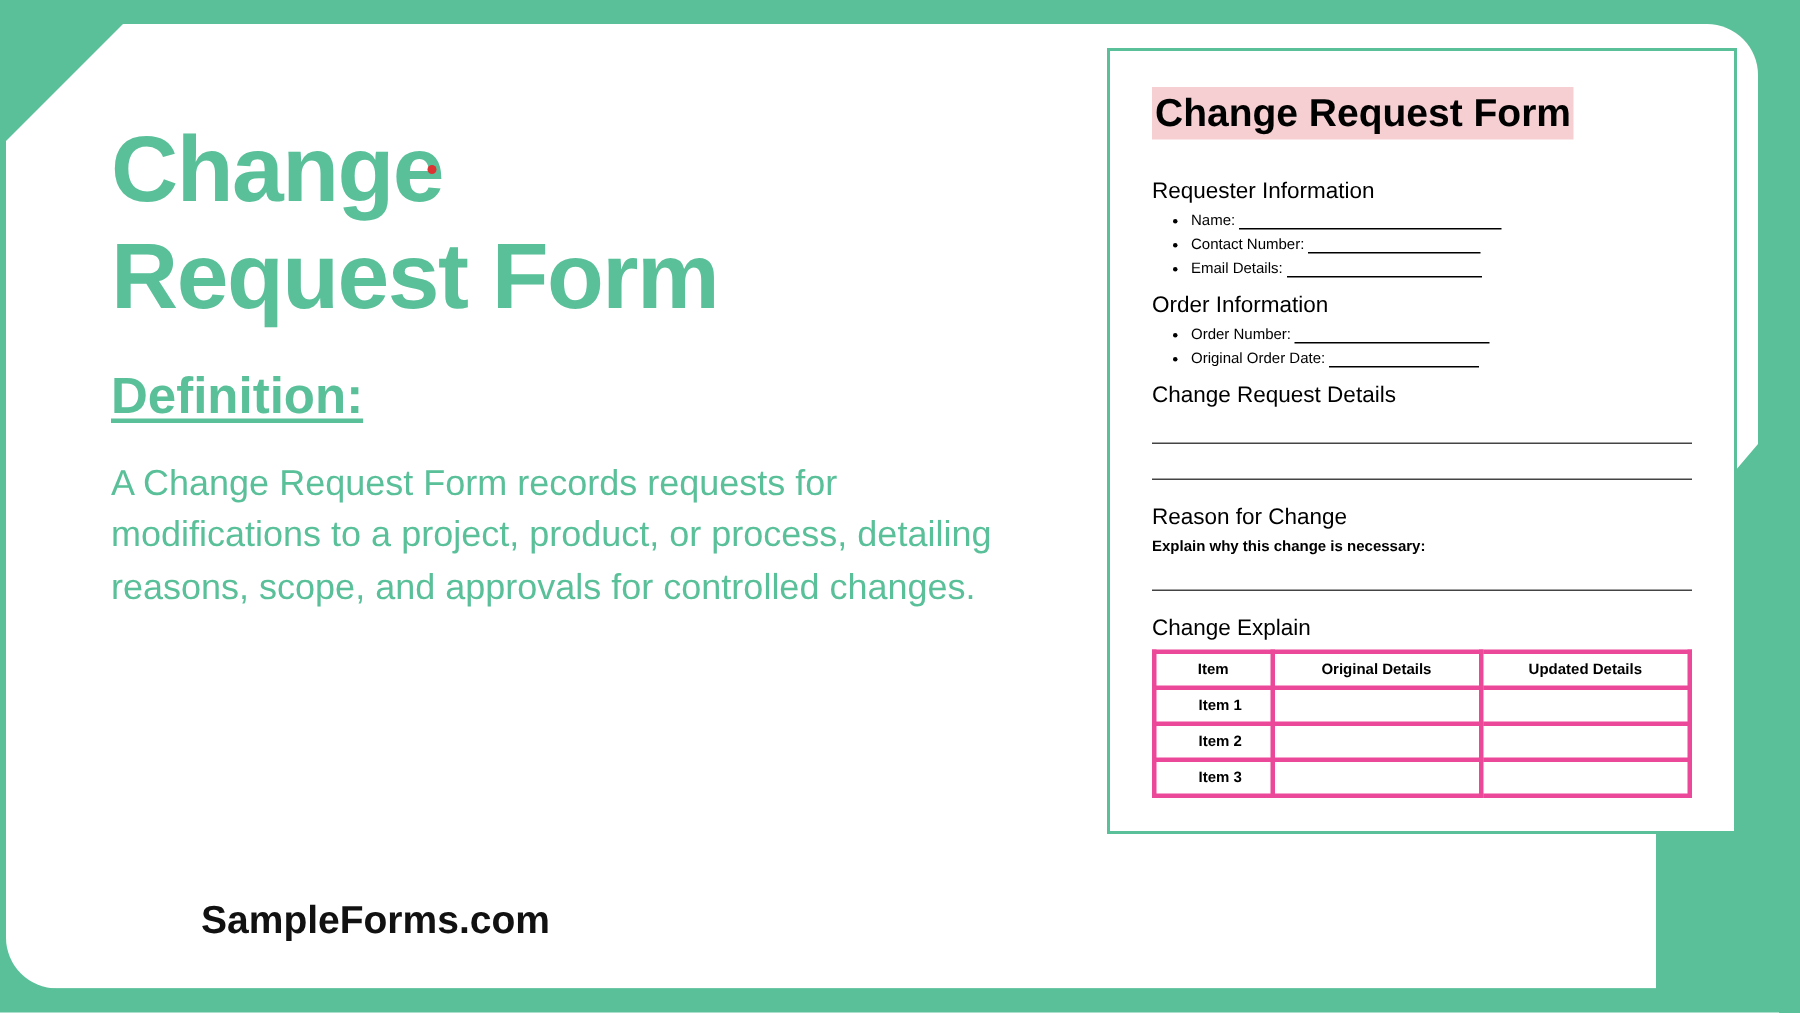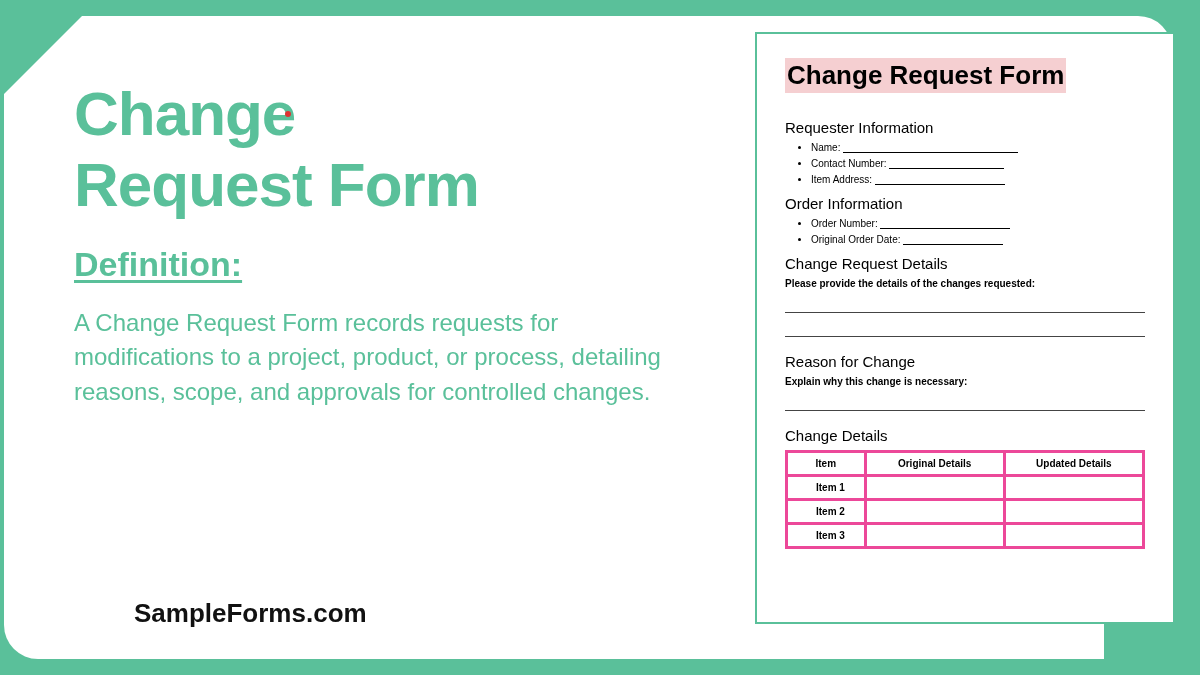--- a/index.html
+++ b/index.html
@@ -71,24 +71,24 @@
     left: 130px;
     bottom: 30px;
     font-weight: 800;
     font-size: 26px;
     color: #111;
   }
 
   
   .form-preview {
     position: absolute;
-    right: 25px;
+    right: 42px;
     top: 32px;
     width: 420px;
-    height: 592px;
+    height: 524px;
     background: #fff;
     border: 2px solid #5ac09a;
     padding: 24px 28px 18px;
     color: #000;
     font-size: 11px;
   }
   .form-title {
     display: inline-block;
     font-size: 26px;
     font-weight: 800;
@@ -159,39 +159,38 @@
   <div class="brand">SampleForms.com</div>
 </div>
 
 <div class="form-preview">
   <span class="form-title">Change Request Form</span>
 
   <div class="sec-head">Requester Information</div>
   <ul class="fields">
     <li><span>Name:</span> <span class="uline" style="width:175px"></span></li>
     <li><span>Contact Number:</span> <span class="uline" style="width:115px"></span></li>
-    <li><span>Item Address:</span> <span class="uline" style="width:130px"></span></li>
+    <li><span>Email Details:</span> <span class="uline" style="width:130px"></span></li>
   </ul>
 
   <div class="sec-head">Order Information</div>
   <ul class="fields">
     <li><span>Order Number:</span> <span class="uline" style="width:130px"></span></li>
     <li><span>Original Order Date:</span> <span class="uline" style="width:100px"></span></li>
   </ul>
 
   <div class="sec-head">Change Request Details</div>
-  <div class="sub-head">Please provide the details of the changes requested:</div>
   <div class="full-line"></div>
   <div class="full-line"></div>
 
   <div class="sec-head" style="margin-top:16px">Reason for Change</div>
   <div class="sub-head">Explain why this change is necessary:</div>
   <div class="full-line"></div>
 
-  <div class="sec-head" style="margin-top:16px">Change Details</div>
+  <div class="sec-head" style="margin-top:16px">Change Explain</div>
   <table class="change">
     <tbody>
         <tr>
       <th style="width:22%">Item</th>
       <th style="width:39%">Original Details</th>
       <th style="width:39%">Updated Details</th>
     </tr>
     <tr>
           <td class="first">Item 1</td>
           <td></td>

